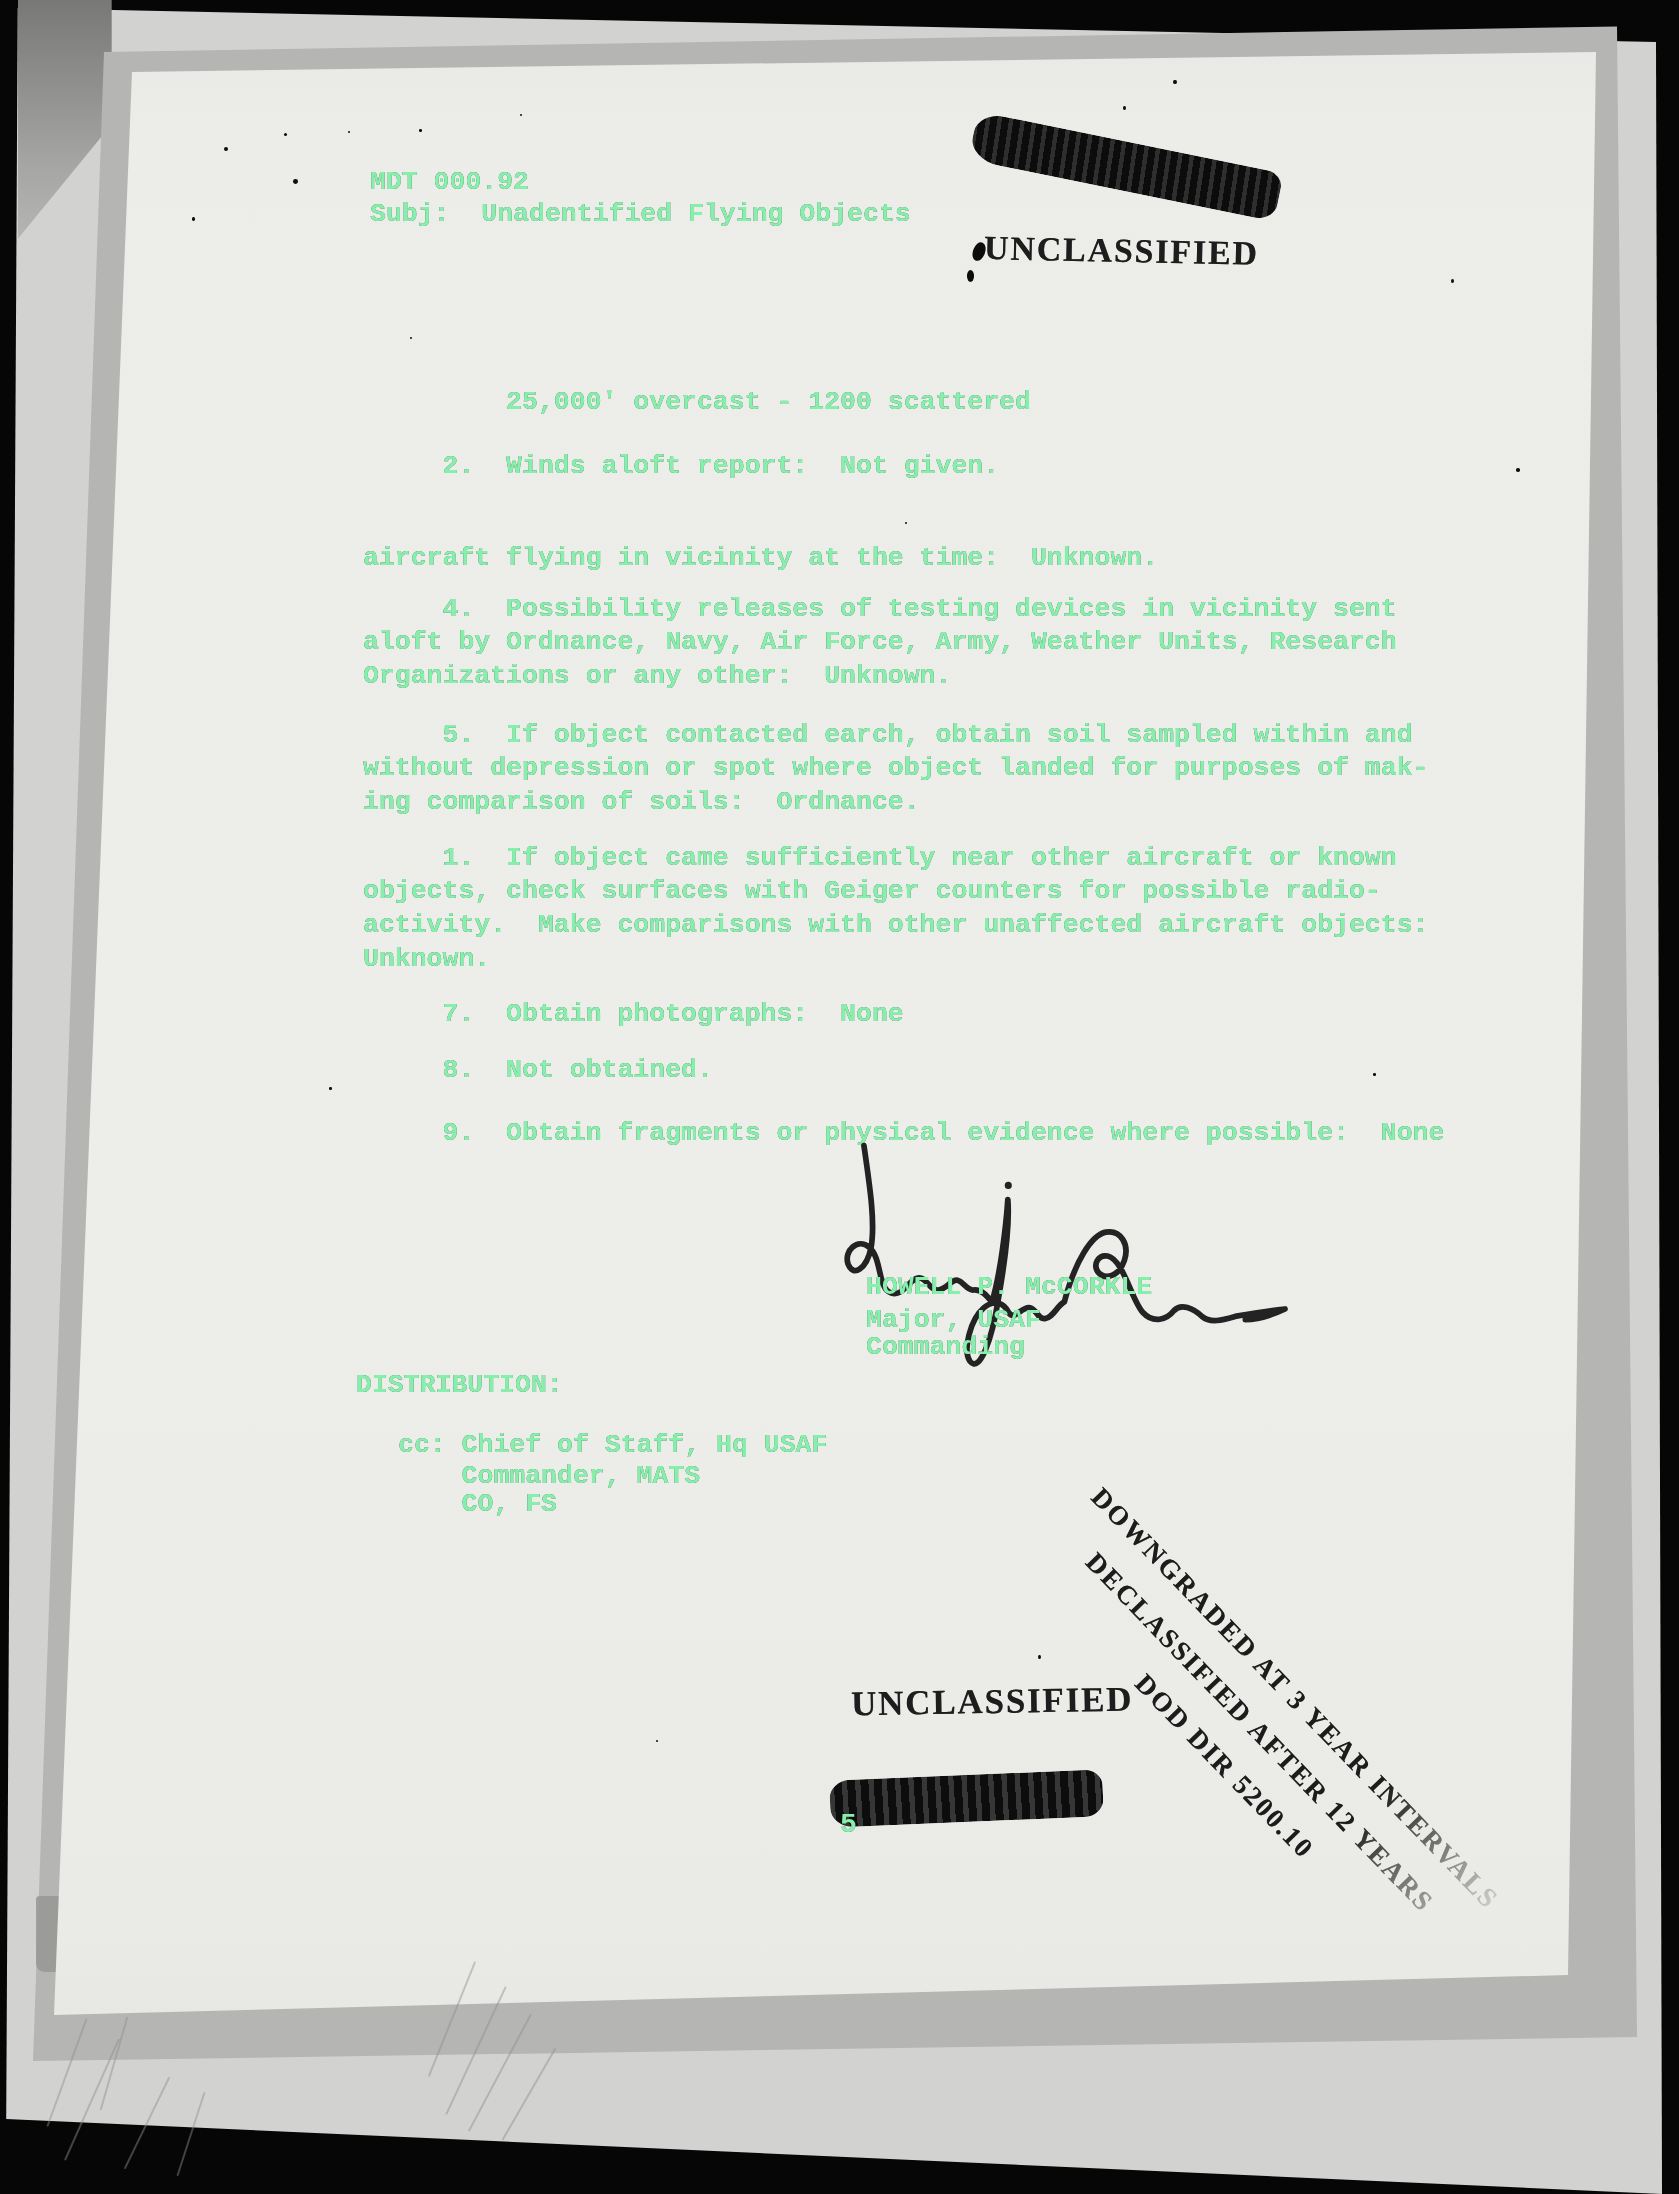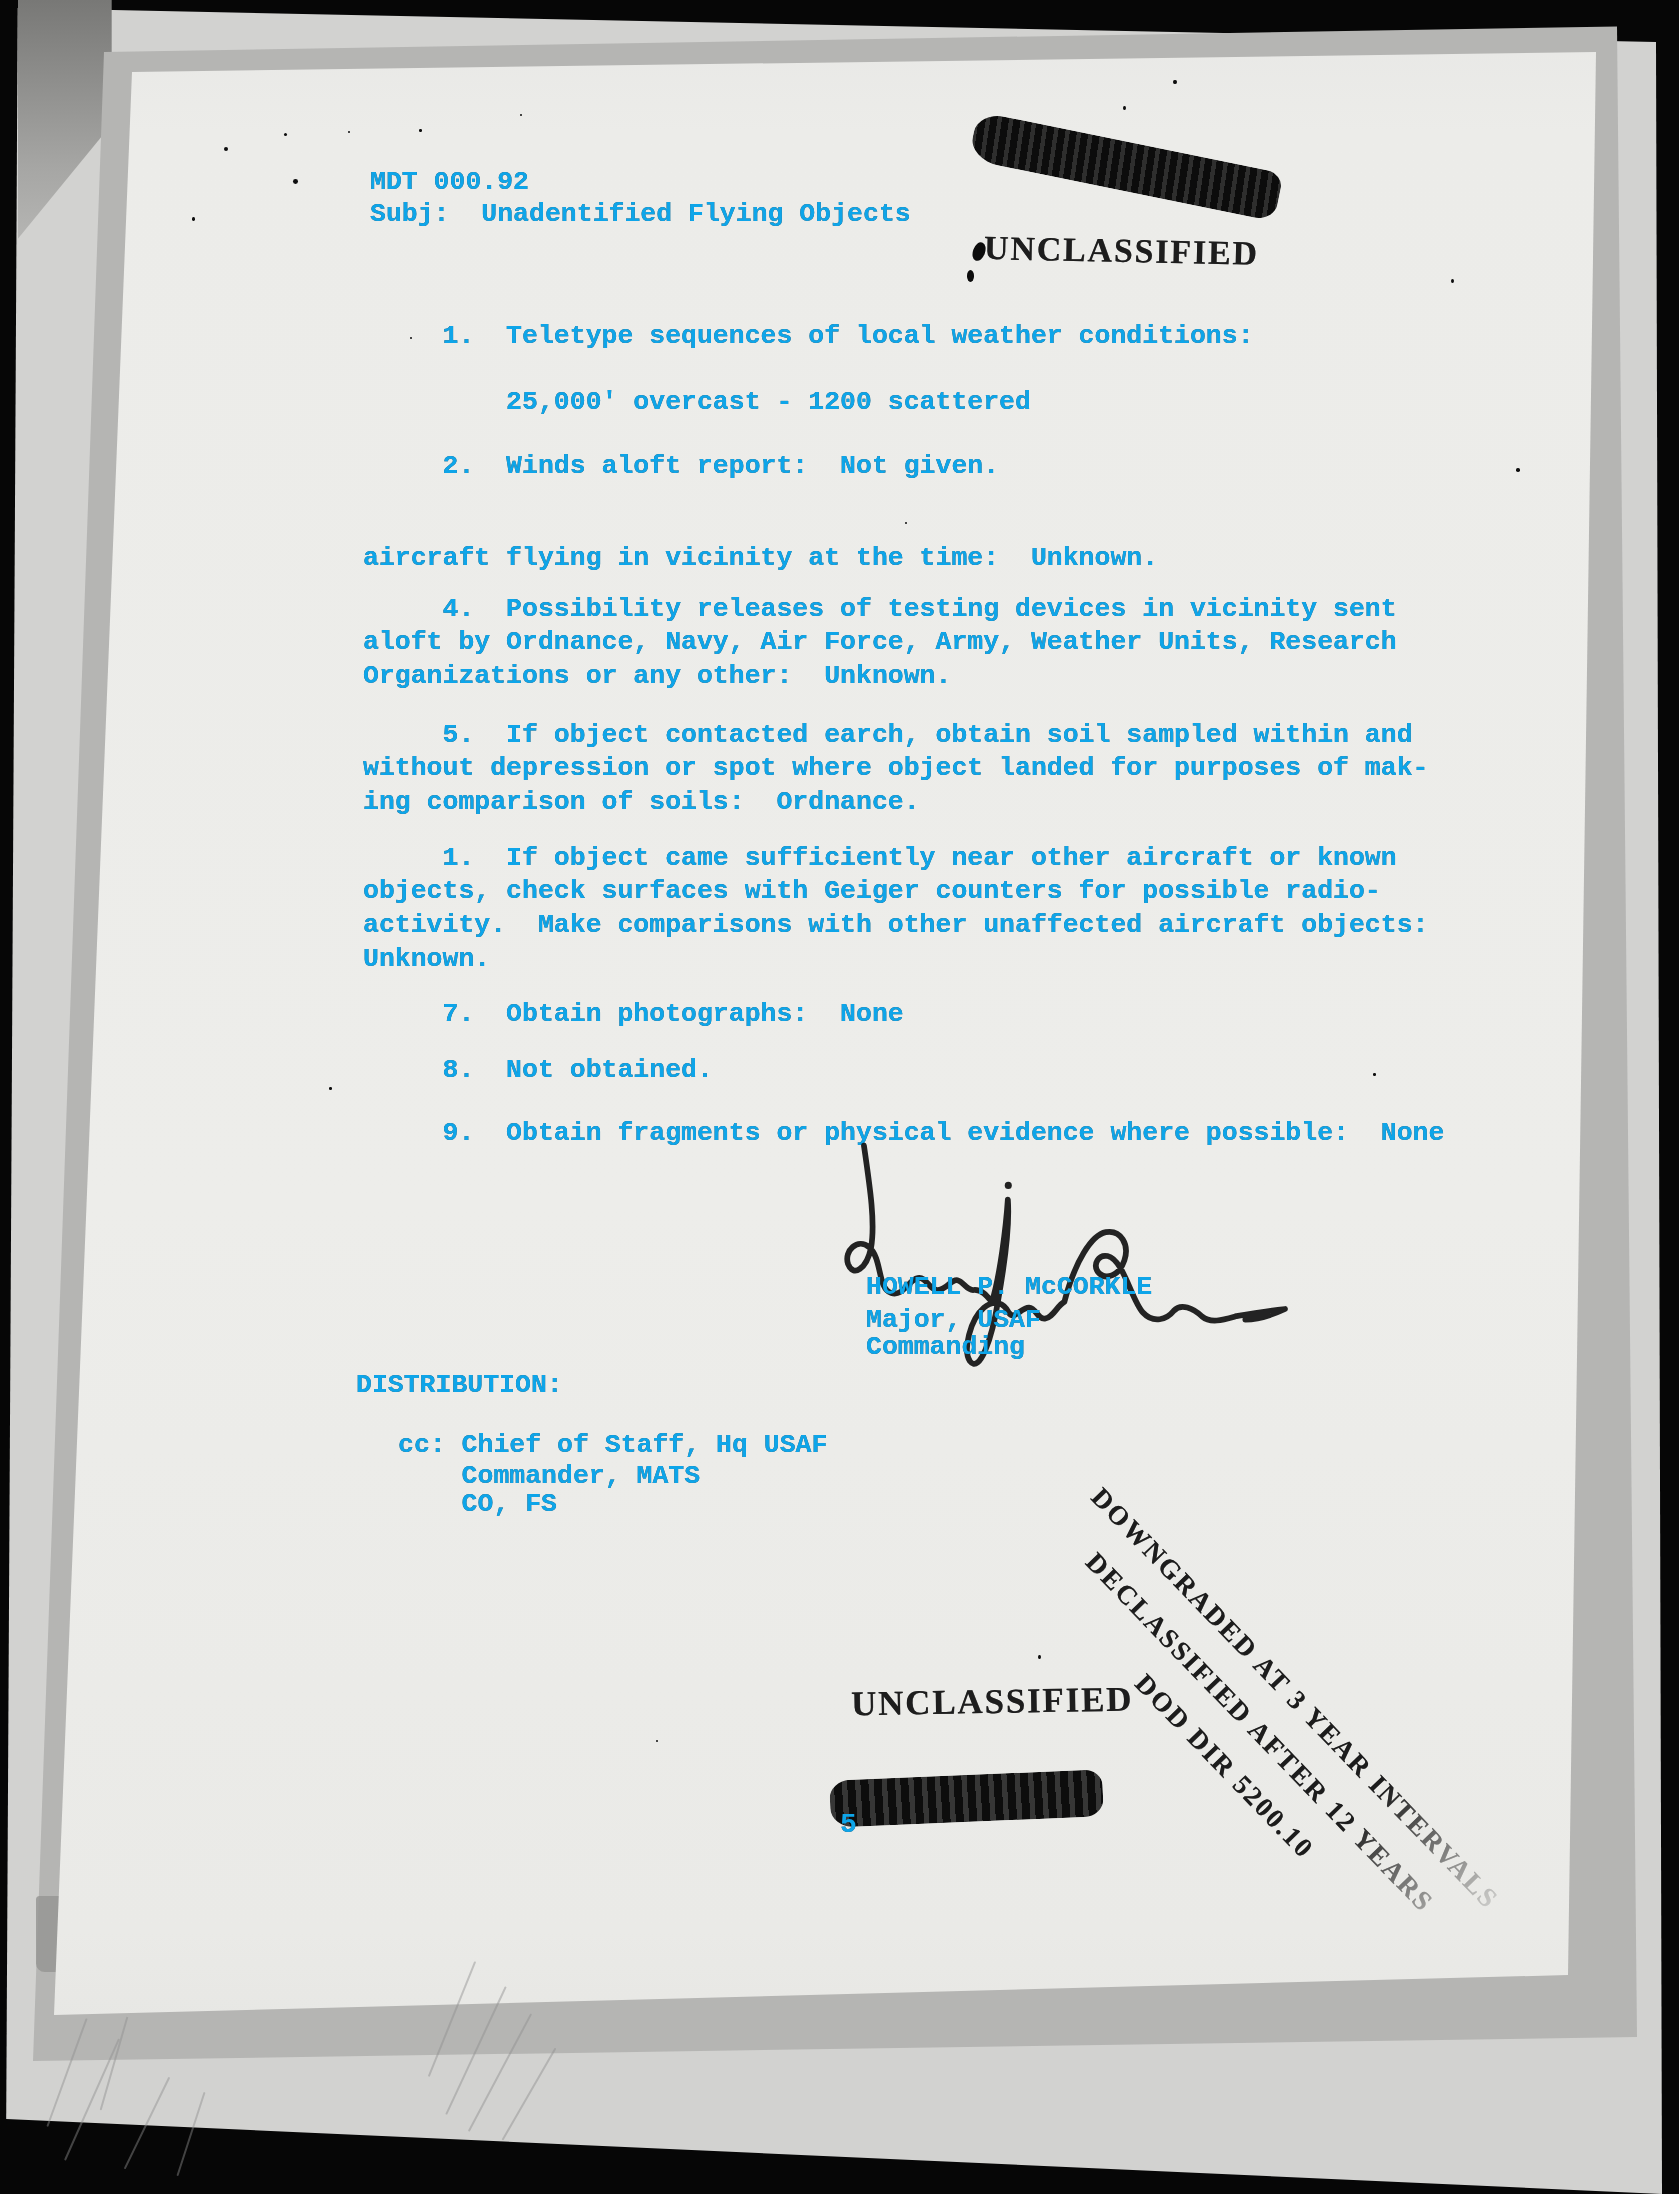--- a/index.html
+++ b/index.html
@@ -13,21 +13,21 @@
   
   .midsheet{background:#b5b5b3;
     clip-path:polygon(104px 52px,1617px 26.5px,1637px 2037px,33px 2061px);}
   
   .paper{background:linear-gradient(180deg,#e7e7e5 0%,#ecece9 6%,#ededea 55%,#eaeae7 88%,#e2e2df 100%);
     clip-path:polygon(132px 72px,1596px 52px,1568px 1975px,54px 2015px);}
   
   .content{clip-path:polygon(132px 72px,1596px 52px,1568px 1975px,54px 2015px);}
 
   .tline{position:absolute;left:363px;white-space:pre;
-    font:700 26.5px/27px "Liberation Mono", monospace;color:#0ea5e9;
+    font:700 26.5px/27px "Liberation Mono", monospace;color:#86efac;
     text-shadow:0 0 0.6px rgba(25,25,25,.8);text-align:right;}
   .hdr{left:370px;}
   .sig-block{left:866px;}
   .ccline{left:398px;}
 
   .stamp{position:absolute;white-space:pre;
     font-family:"Liberation Serif", serif;font-weight:700;color:#1d1d1d;
     letter-spacing:1.8px;text-shadow:0.2px 0 0 rgba(30,30,30,.65);}
   .stamp-top{left:984px;top:232px;font-size:34px;transform:rotate(1.2deg);}
   .stamp-bottom{left:851px;top:1682px;font-size:35px;transform:rotate(-1deg);}
@@ -80,21 +80,20 @@
 <div class="layer content">
 
   <div class="tline hdr" style="top:169px">MDT 000.92</div>
   <div class="tline hdr" style="top:201px">Subj:  Unadentified Flying Objects</div>
 
   <div class="smudge smudge-top"></div>
   <div class="smudge smudge-drip1"></div>
   <div class="smudge smudge-drip2"></div>
   <div class="stamp stamp-top">UNCLASSIFIED</div>
 
-  <div class="tline" style="top:323px">     1.  Teletype sequences of local weather conditions:</div>
   <div class="tline" style="top:389px">         25,000' overcast - 1200 scattered</div>
   <div class="tline" style="top:453px">     2.  Winds aloft report:  Not given.</div>
   <div class="tline" style="top:545px">aircraft flying in vicinity at the time:  Unknown.</div>
   <div class="tline" style="top:596px">     4.  Possibility releases of testing devices in vicinity sent</div>
   <div class="tline" style="top:629px">aloft by Ordnance, Navy, Air Force, Army, Weather Units, Research</div>
   <div class="tline" style="top:663px">Organizations or any other:  Unknown.</div>
   <div class="tline" style="top:722px">     5.  If object contacted earch, obtain soil sampled within and</div>
   <div class="tline" style="top:755px">without depression or spot where object landed for purposes of mak-</div>
   <div class="tline" style="top:789px">ing comparison of soils:  Ordnance.</div>
   <div class="tline" style="top:845px">     1.  If object came sufficiently near other aircraft or known</div>

